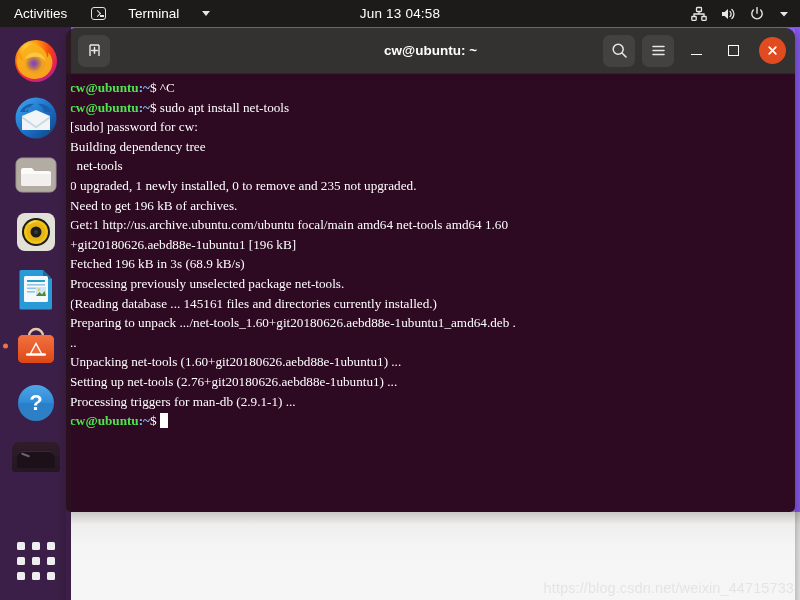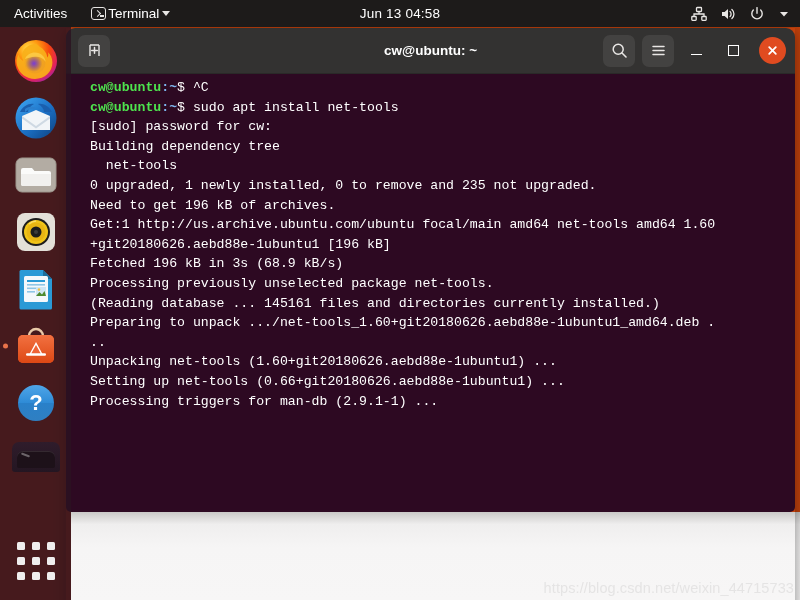--- a/index.html
+++ b/index.html
@@ -9,21 +9,21 @@
     height: 600px;
     overflow: hidden;
     background: #f4f4f4;
     font-family: "Liberation Sans", sans-serif;
   }
 
   #screen {
     position: relative;
     width: 800px;
     height: 600px;
-    background: #c2410c;
+    background: #8b5cf6;
     overflow: hidden;
   }
 
   
   #topbar {
     position: absolute;
     top: 0; left: 0;
     width: 800px;
     height: 27px;
     background: #1d1b1a;
@@ -35,21 +35,21 @@
   }
   .tb-activities {
     padding: 0 12px 0 14px;
     line-height: 27px;
     font-size: 13.5px;
     color: #ffffff;
   }
   .tb-appmenu {
     display: flex;
     align-items: center;
-    gap: 2px;
+    gap: 22px;
     margin-left: 12px;
     line-height: 27px;
   }
   .tb-appicon {
     width: 15px; height: 13px;
     border: 1.4px solid #e6e4e2;
     border-radius: 3px;
     position: relative;
     box-sizing: border-box;
   }
@@ -236,28 +236,27 @@
   #term-body {
     height: 438px;
     background: #2d0922;
     box-sizing: border-box;
     padding: 4px 0 0 2px;
     overflow: hidden;
     border-bottom-left-radius: 5px;
     border-bottom-right-radius: 5px;
   }
   .term-line {
-    font-family: Liberation Mono, monospace;
+    font-family: Liberation Serif, serif;
     font-size: 13.2px;
     line-height: 19.6px;
     color: #ffffff;
     white-space: pre;
     padding-left: 2px;
     letter-spacing: 0px;
-    margin-left: 20px;
   }
   .ps-user { color: #4ee44e; font-weight: bold; }
   .ps-path { color: #7fb7f0; font-weight: bold; }
   .ps-sym  { color: #ffffff; }
   .cursor {
     display: inline-block;
     width: 8px;
     height: 15px;
     background: #ffffff;
     vertical-align: -3px;
@@ -512,20 +511,21 @@
         <div class="term-line">0 upgraded, 1 newly installed, 0 to remove and 235 not upgraded.</div>
         <div class="term-line">Need to get 196 kB of archives.</div>
         <div class="term-line">Get:1 http://us.archive.ubuntu.com/ubuntu focal/main amd64 net-tools amd64 1.60</div>
         <div class="term-line">+git20180626.aebd88e-1ubuntu1 [196 kB]</div>
         <div class="term-line">Fetched 196 kB in 3s (68.9 kB/s)</div>
         <div class="term-line">Processing previously unselected package net-tools.</div>
         <div class="term-line">(Reading database ... 145161 files and directories currently installed.)</div>
         <div class="term-line">Preparing to unpack .../net-tools_1.60+git20180626.aebd88e-1ubuntu1_amd64.deb .</div>
         <div class="term-line">..</div>
         <div class="term-line">Unpacking net-tools (1.60+git20180626.aebd88e-1ubuntu1) ...</div>
-        <div class="term-line">Setting up net-tools (0.66+git20180626.aebd88e-1ubuntu1) ...</div>
+        <div class="term-line">Setting up net-tools (2.76+git20180626.aebd88e-1ubuntu1) ...</div>
         <div class="term-line">Processing triggers for man-db (2.9.1-1) ...</div>
+        <div class="term-line"><span class="ps-user">cw@ubuntu</span><span class="ps-path">:~</span><span class="ps-sym">$ </span><span class="cursor"></span></div>
       </div>
   </div>
 
   <div id="watermark">https://blog.csdn.net/weixin_44715733</div>
 
 </div>
 
 </body></html>

